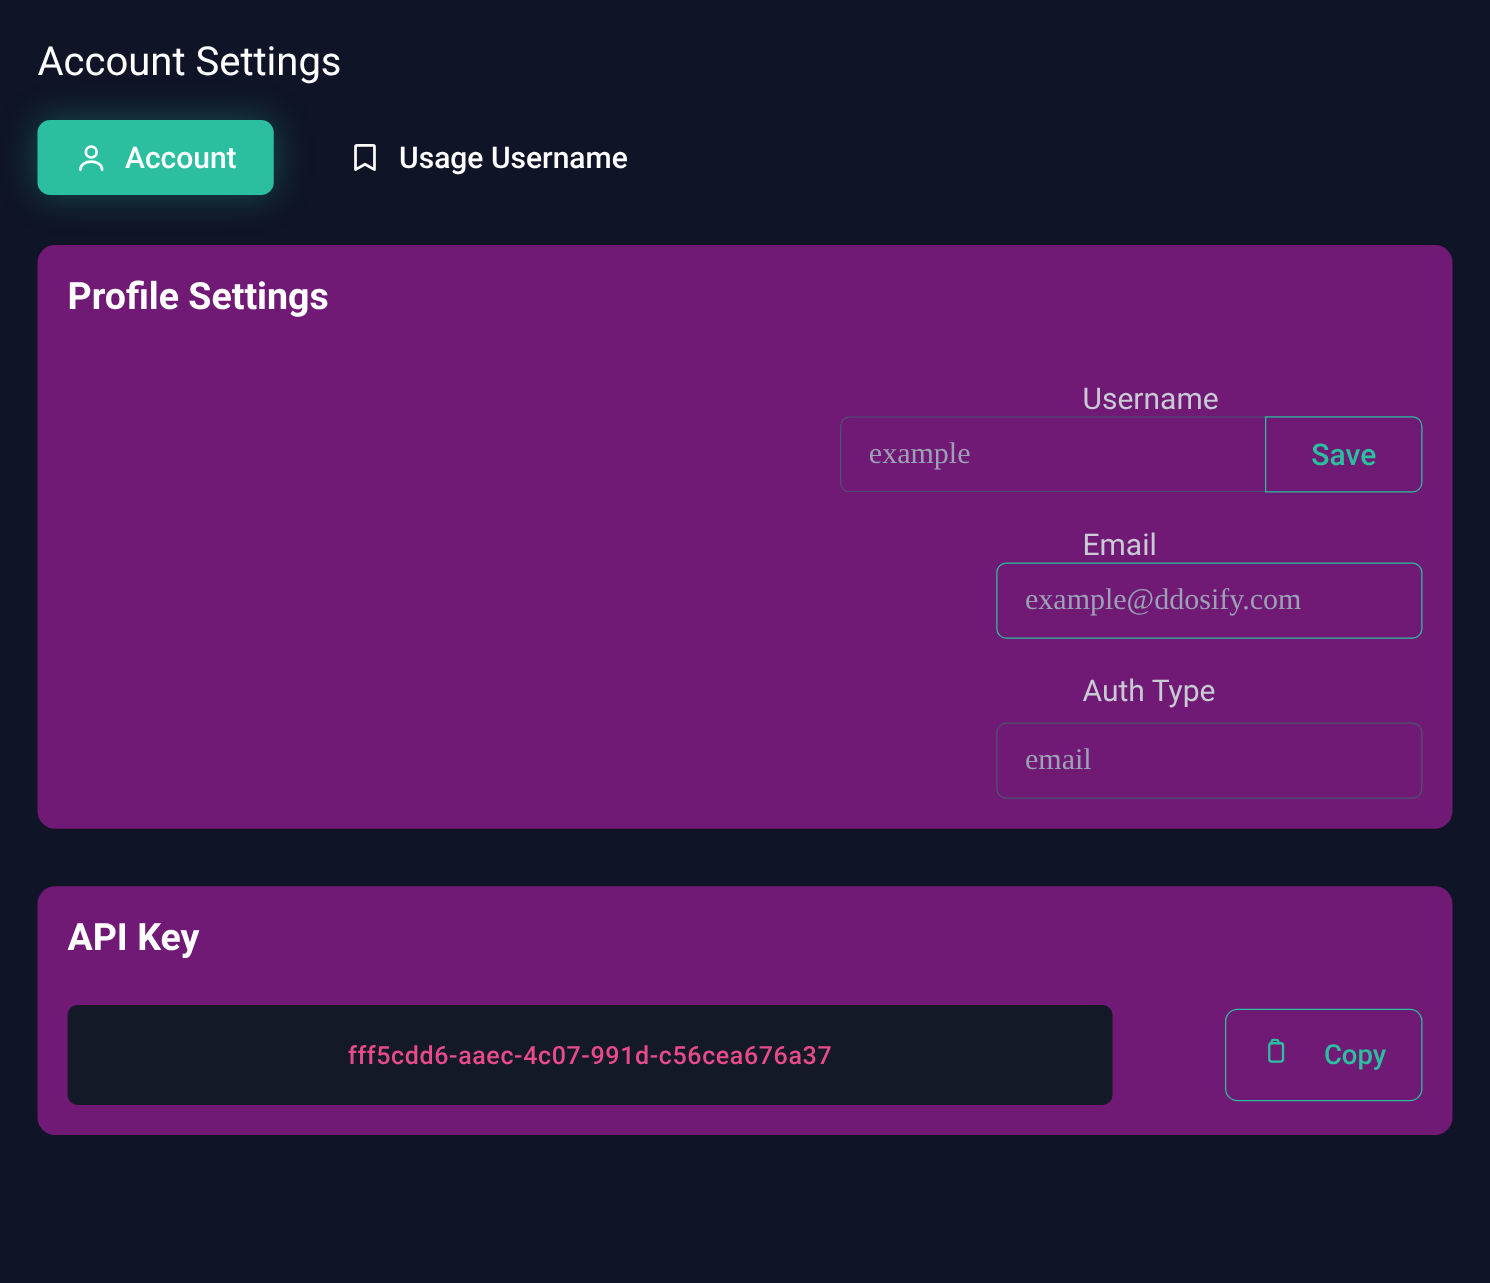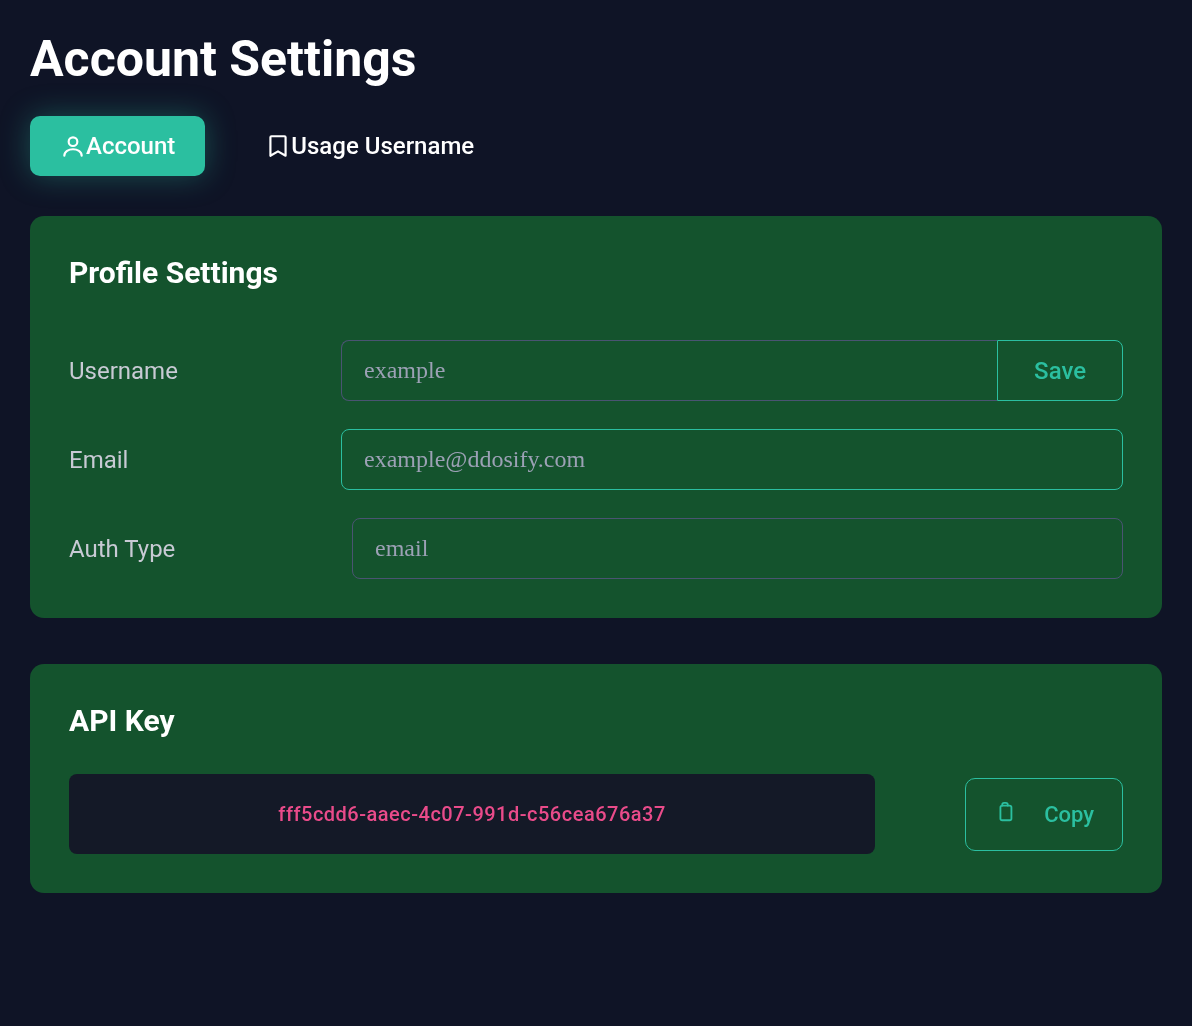--- a/index.html
+++ b/index.html
@@ -9,62 +9,64 @@
     }
     body {
       background: #0f1426;
       color: #ffffff;
       font-family: -apple-system, BlinkMacSystemFont, "Segoe UI", Roboto, Helvetica, Arial, sans-serif;
       width: 1192px;
       height: 1026px;
       padding: 30px;
     }
     .page-title {
-      font-size: 50px;
-      font-weight: 700;
+      font-size: 32px;
+      font-weight: 400;
       margin-bottom: 28px;
     }
     .tabs {
       display: flex;
       gap: 30px;
       margin-bottom: 40px;
       align-items: center;
     }
     .tab {
       display: flex;
       align-items: center;
+      gap: 14px;
       padding: 16px 30px;
       border-radius: 10px;
       font-size: 24px;
       font-weight: 500;
       cursor: pointer;
     }
     .tab.active {
       background: #2bbfa0;
       color: #ffffff;
       box-shadow: 0 0 30px rgba(43,191,160,0.35);
     }
     .tab .icon svg {
       display: block;
     }
     .card {
-      background: #14532d;
+      background: #701a75;
       border-radius: 14px;
-      padding: 39px;
+      padding: 24px;
       margin-bottom: 46px;
     }
     .card-title {
       font-size: 30px;
       font-weight: 700;
       margin-bottom: 50px;
     }
     .form-row {
       display: flex;
-      align-items: center;
+      align-items: flex-end;
       margin-bottom: 28px;
+      flex-direction: column;
     }
     .form-label {
       width: 272px;
       font-size: 24px;
       color: #c8cad4;
     }
     .form-input-wrap {
       flex: 1;
       display: flex;
     }

